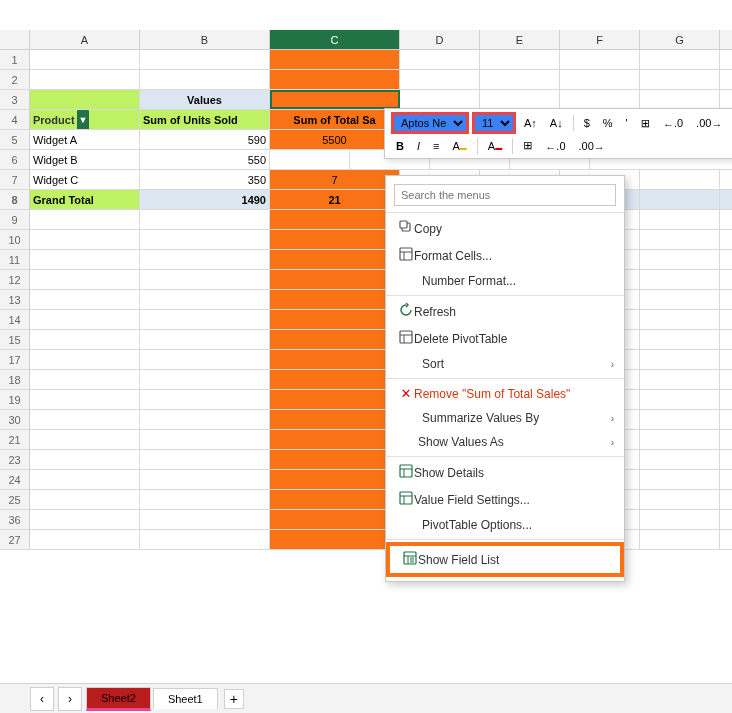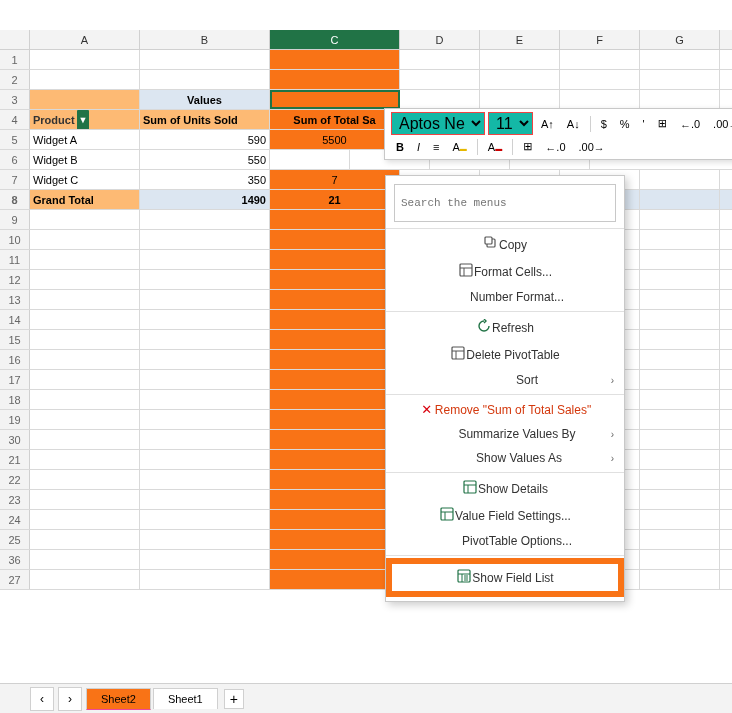--- a/index.html
+++ b/index.html
@@ -24,52 +24,52 @@
     .col-a { width: 110px; min-width: 110px; }
     .col-b { width: 130px; min-width: 130px; }
     .col-c { width: 130px; min-width: 130px; }
     .col-d { width: 80px; min-width: 80px; }
     .col-e { width: 80px; min-width: 80px; }
     .col-f { width: 80px; min-width: 80px; }
     .col-g { width: 80px; min-width: 80px; }
 
     
     .pivot-header { background: #dce6f1; font-weight: bold; }
-    .pivot-label { background: #fdba74; }
+    .pivot-label { background: #bef264; }
     .pivot-data { text-align: right; }
     .pivot-grand { background: #dce6f1; font-weight: bold; }
     .pivot-grand .cell { font-weight: bold; }
 
     
     .cell-selected { outline: 2px solid #217346; outline-offset: -2px; }
     .col-c-active { background: #f97316; text-align: center; }
 
     
     .sheet-tabs { position: absolute; bottom: 0; left: 0; right: 0; height: 30px; background: #f3f3f3; border-top: 1px solid #d0d0d0; display: flex; align-items: center; padding-left: 30px; gap: 0; }
     .sheet-tab { padding: 4px 14px; border: 1px solid #d0d0d0; border-bottom: none; background: #fff; font-size: 11px; cursor: pointer; margin-right: 2px; }
-    .sheet-tab.active { background: #f97316; border-bottom: 1px solid #ec4899; }
+    .sheet-tab.active { background: #b91c1c; border-bottom: 3px solid #ec4899; }
     .sheet-nav { width: 24px; height: 24px; border: 1px solid #d0d0d0; background: #fff; cursor: pointer; text-align: center; line-height: 22px; font-size: 12px; margin-right: 4px; }
     .add-sheet { width: 20px; height: 20px; border: 1px solid #d0d0d0; background: #fff; cursor: pointer; text-align: center; line-height: 18px; font-size: 14px; margin-left: 4px; }
 
     
     .context-menu { position: absolute; top: 175px; left: 385px; width: 240px; background: #fff; border: 1px solid #c8c8c8; box-shadow: 3px 3px 8px rgba(0,0,0,0.2); z-index: 100; padding: 4px 0; }
     .menu-search { padding: 4px 8px; }
-    .menu-search input { width: 100%; border: 1px solid #c8c8c8; padding: 12px 6px; font-size: 11px; outline: none; font-family: Liberation Mono, monospace; }
-    .menu-item { display: flex; align-items: center; padding: 5px 12px; cursor: pointer; font-size: 12px; color: #333; gap: 0; position: relative; justify-content: center; }
+    .menu-search input { width: 100%; border: 1px solid #c8c8c8; padding: 4px 6px; font-size: 11px; outline: none; }
+    .menu-item { display: flex; align-items: center; padding: 5px 12px; cursor: pointer; font-size: 12px; color: #333; gap: 0; position: relative; }
     .menu-item.highlighted { color: #d4380d; }
     .menu-item .menu-arrow { position: absolute; right: 10px; font-size: 10px; color: #666; }
     .menu-item .menu-icon { width: 16px; text-align: center; font-size: 12px; flex-shrink: 0; }
     .menu-divider { height: 1px; background: #e0e0e0; margin: 2px 0; }
-    .menu-item.show-field-list { border: 6px solid #f97316; background: #fff; }
+    .menu-item.show-field-list { border: 4px solid #f97316; background: #fff; }
 
     
     .fmt-toolbar { position: absolute; top: 108px; left: 384px; background: #fff; border: 1px solid #c8c8c8; box-shadow: 2px 2px 6px rgba(0,0,0,0.15); z-index: 99; padding: 3px 6px; display: flex; flex-direction: column; gap: 2px; }
     .fmt-row { display: flex; align-items: center; gap: 3px; }
     .fmt-btn { border: 1px solid transparent; background: transparent; cursor: pointer; padding: 2px 4px; font-size: 11px; border-radius: 2px; }
-    .fmt-select { border: 1px solid #ef4444; padding: 1px 3px; font-size: 16px; cursor: pointer; background: #14b8a6; }
+    .fmt-select { border: 3px solid #ef4444; padding: 1px 3px; font-size: 11px; cursor: pointer; background: #3b82f6; }
     .fmt-sep { width: 1px; height: 16px; background: #d0d0d0; margin: 0 2px; }
   </style>
 </head>
 <body>
 
 <div class="spreadsheet">
 
   <div class="col-headers">
     <div class="row-num-col"></div>
     <div class="col-header col-a">A</div>
@@ -237,30 +237,20 @@
         <div class="row-num">15</div>
         <div class="cell col-a"></div>
         <div class="cell col-b"></div>
         <div class="cell col-c col-c-active"></div>
         <div class="cell col-d"></div>
         <div class="cell col-e"></div>
         <div class="cell col-f"></div>
         <div class="cell col-g"></div>
       </div>
     <div class="grid-row">
-        <div class="row-num">16</div>
-        <div class="cell col-a"></div>
-        <div class="cell col-b"></div>
-        <div class="cell col-c col-c-active"></div>
-        <div class="cell col-d"></div>
-        <div class="cell col-e"></div>
-        <div class="cell col-f"></div>
-        <div class="cell col-g"></div>
-      </div>
-    <div class="grid-row">
         <div class="row-num">17</div>
         <div class="cell col-a"></div>
         <div class="cell col-b"></div>
         <div class="cell col-c col-c-active"></div>
         <div class="cell col-d"></div>
         <div class="cell col-e"></div>
         <div class="cell col-f"></div>
         <div class="cell col-g"></div>
       </div>
     <div class="grid-row">
@@ -288,30 +278,20 @@
         <div class="cell col-a"></div>
         <div class="cell col-b"></div>
         <div class="cell col-c col-c-active"></div>
         <div class="cell col-d"></div>
         <div class="cell col-e"></div>
         <div class="cell col-f"></div>
         <div class="cell col-g"></div>
       </div>
     <div class="grid-row">
         <div class="row-num">21</div>
-        <div class="cell col-a"></div>
-        <div class="cell col-b"></div>
-        <div class="cell col-c col-c-active"></div>
-        <div class="cell col-d"></div>
-        <div class="cell col-e"></div>
-        <div class="cell col-f"></div>
-        <div class="cell col-g"></div>
-      </div>
-    <div class="grid-row">
-        <div class="row-num">22</div>
         <div class="cell col-a"></div>
         <div class="cell col-b"></div>
         <div class="cell col-c col-c-active"></div>
         <div class="cell col-d"></div>
         <div class="cell col-e"></div>
         <div class="cell col-f"></div>
         <div class="cell col-g"></div>
       </div>
     <div class="grid-row">
         <div class="row-num">23</div>
@@ -446,38 +426,38 @@
       <span class="menu-icon">
         <svg width="14" height="14" viewBox="0 0 14 14" fill="none">
           <rect x="1" y="1" width="12" height="12" rx="1" stroke="#555" stroke-width="1.2" fill="none"></rect>
           <line x1="1" y1="5" x2="13" y2="5" stroke="#555" stroke-width="1"></line>
           <line x1="5" y1="5" x2="5" y2="13" stroke="#555" stroke-width="1"></line>
         </svg>
       </span>
       <span>Delete PivotTable</span>
     </div>
 
-    <div class="menu-item" style="padding-left: 56px;">
+    <div class="menu-item" style="padding-left: 36px;">
       <span>Sort</span>
       <span class="menu-arrow">›</span>
     </div>
 
     <div class="menu-divider"></div>
 
     <div class="menu-item highlighted">
       <span class="menu-icon" style="color:#d9000d; font-size:13px;">✕</span>
       <span>Remove "Sum of Total Sales"</span>
     </div>
 
     <div class="menu-item" style="padding-left: 36px;">
       <span>Summarize Values By</span>
       <span class="menu-arrow">›</span>
     </div>
 
-    <div class="menu-item" style="padding-left: 40px;">
+    <div class="menu-item" style="padding-left: 32px;">
       <span>Show Values As</span>
       <span class="menu-arrow">›</span>
     </div>
 
     <div class="menu-divider"></div>
 
     <div class="menu-item">
       <span class="menu-icon">
         <svg width="14" height="14" viewBox="0 0 14 14" fill="none">
           <rect x="1" y="1" width="12" height="12" rx="1" stroke="#217346" stroke-width="1.2" fill="none"></rect>

